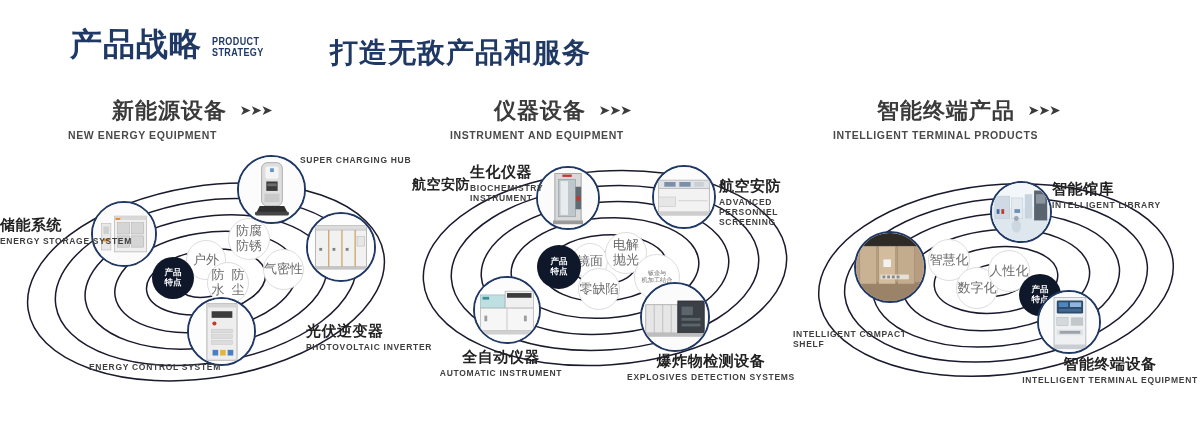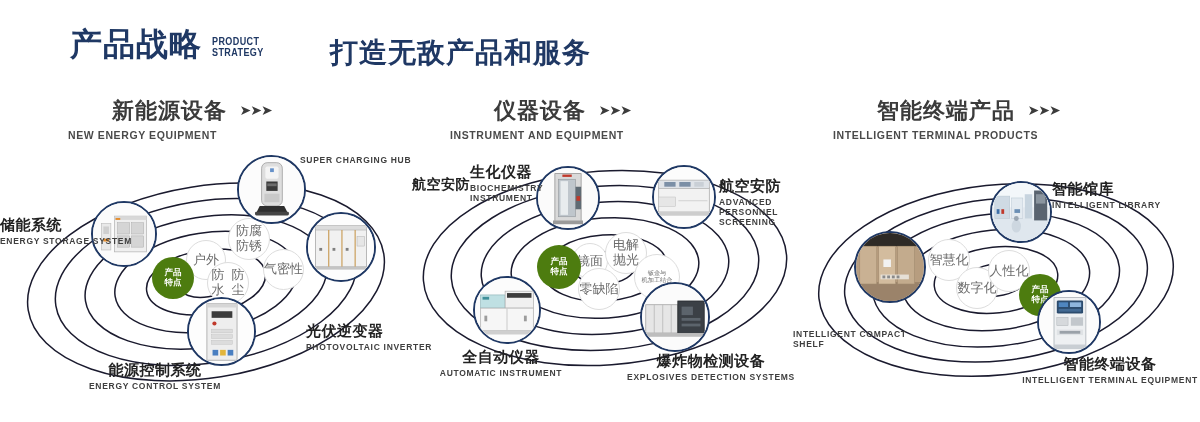--- a/index.html
+++ b/index.html
@@ -59,21 +59,21 @@
 
   
   .bub {
     position: absolute; border-radius: 50%;
     display: flex; align-items: center; justify-content: center;
     text-align: center; line-height: 1.12;
     font-size: 13px; color: #6b6b6b;
     border: 1px solid #dddddd; background: #ffffff;
   }
   .bub.core {
-    background: #4d7c0f; color: #ffffff; border: none;
+    background: #0f172a; color: #ffffff; border: none;
     font-weight: bold; font-size: 8.5px; line-height: 1.15;
   }
 
   
   .lbl { position: absolute; white-space: nowrap; }
   .lbl .cn {
     font-size: 15px; font-weight: bold; color: #222222; letter-spacing: 0.5px;
   }
   .lbl .en {
     font-size: 8.5px; font-weight: bold; color: #3f3f3f;
@@ -214,21 +214,20 @@
     <div class="en">ENERGY STORAGE SYSTEM</div>
   </div>
   <div class="lbl" style="left:300px; top:154px;">
     <div class="en">SUPER CHARGING HUB</div>
   </div>
   <div class="lbl" style="left:306px; top:322px;">
     <div class="cn">光伏逆变器</div>
     <div class="en">PHOTOVOLTAIC INVERTER</div>
   </div>
   <div class="lbl center" style="left:80px; top:361px; width:150px;">
-    <div class="cn">能源控制系统</div>
     <div class="en">ENERGY CONTROL SYSTEM</div>
   </div>
 
   <div class="cluster" style="left:405px;">
     <svg class="rings" viewBox="0 0 400 260">
       <g fill="none" stroke="#1a1a2e" stroke-width="1.5">
         <ellipse cx="200" cy="118" rx="30" ry="16" transform="rotate(-4 200 118)"></ellipse>
         <ellipse cx="200" cy="118" rx="62" ry="33" transform="rotate(-4 200 118)"></ellipse>
         <ellipse cx="200" cy="118" rx="94" ry="50" transform="rotate(-4 200 118)"></ellipse>
         <ellipse cx="200" cy="118" rx="124" ry="66" transform="rotate(-4 200 118)"></ellipse>

